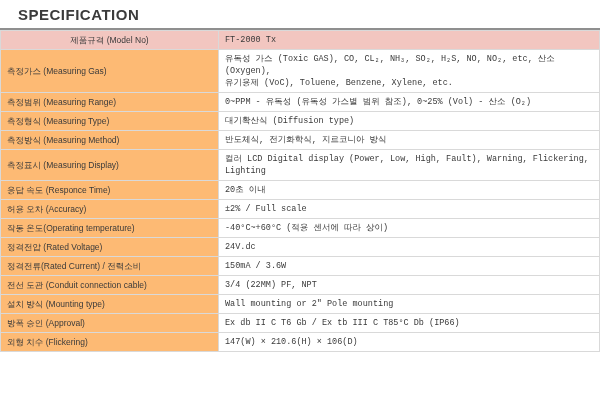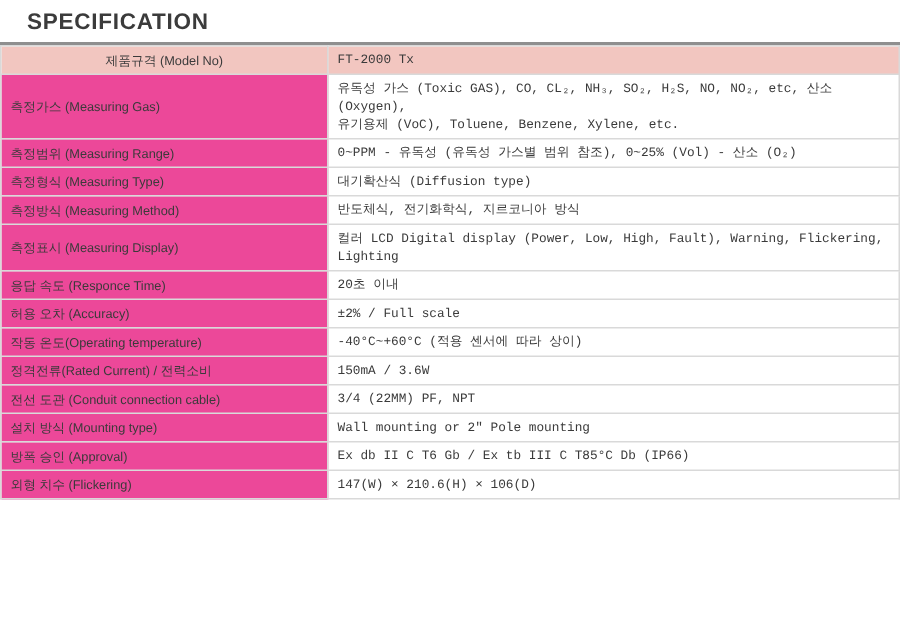--- a/index.html
+++ b/index.html
@@ -48,21 +48,21 @@
   table.spec td {
     border: 1px solid #d9d9d9;
     padding: 3px 6px;
     font-size: 8.5px;
     line-height: 12px;
     vertical-align: middle;
     color: #3a3a3a;
   }
   td.label {
     width: 205px;
-    background: #ec4899;
+    background: #fdba74;
   }
   td.value {
     background: #ffffff;
   }
   tr.head td.label {
     background: #f2c6c0;
     font-weight: normal;
     text-align: center;
   }
   tr.head td.value {
@@ -132,20 +132,26 @@
             <span class="line">±2% / Full scale</span>
           </td>
         </tr>
         <tr>
           <td class="label">작동 온도(Operating temperature)</td>
           <td class="value">
             <span class="line">-40°C~+60°C (적용 센서에 따라 상이)</span>
           </td>
         </tr>
         <tr>
+          <td class="label">정격전압 (Rated Voltage)</td>
+          <td class="value">
+            <span class="line">24V.dc</span>
+          </td>
+        </tr>
+        <tr>
           <td class="label">정격전류(Rated Current) / 전력소비</td>
           <td class="value">
             <span class="line">150mA / 3.6W</span>
           </td>
         </tr>
         <tr>
           <td class="label">전선 도관 (Conduit connection cable)</td>
           <td class="value">
             <span class="line">3/4 (22MM) PF, NPT</span>
           </td>

